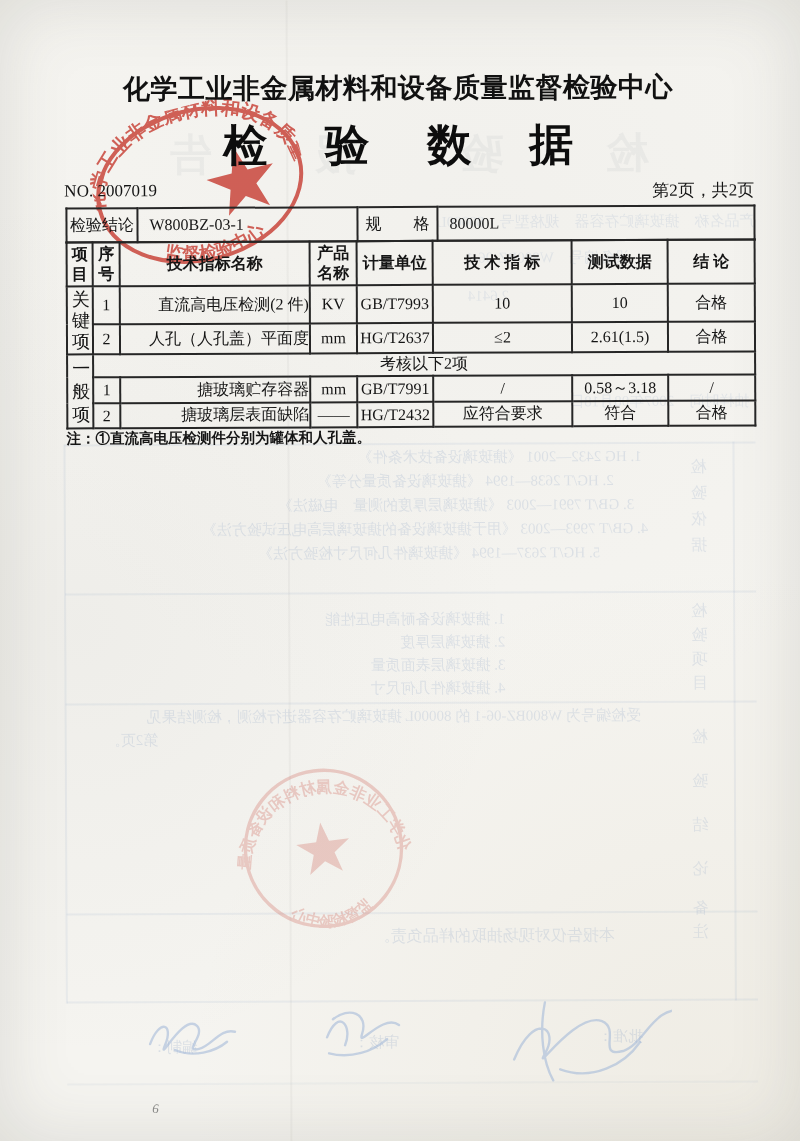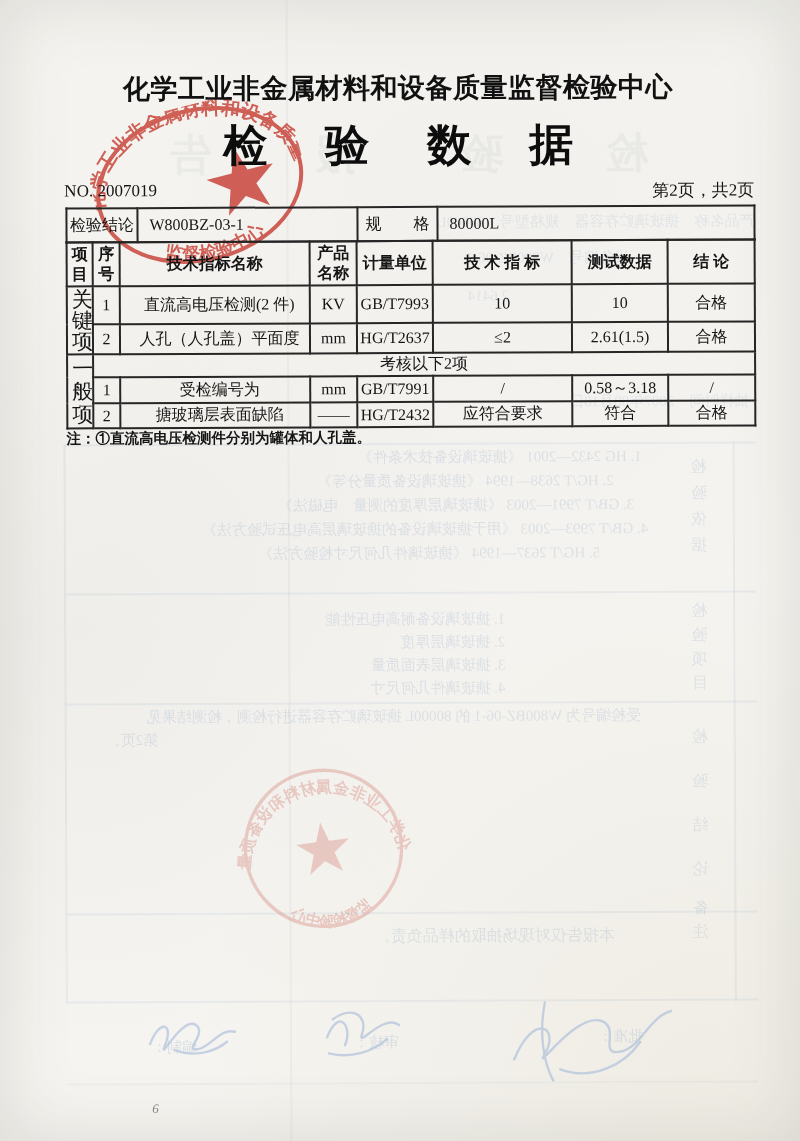--- a/index.html
+++ b/index.html
@@ -26,23 +26,23 @@
 
   table{border-collapse:collapse;table-layout:fixed;}
   td,th{border:2px solid #262626;font-size:16px;font-weight:normal;
         text-align:center;vertical-align:middle;padding:0;overflow:hidden;}
   .tbl-info{position:absolute;left:67px;top:206px;width:688px;}
   .tbl-main{position:absolute;left:67px;top:240px;width:688px;}
   .tbl-info tr{height:34px;}
   .cell-left{text-align:left;padding-left:11px;}
   .pre{white-space:pre;}
   th{font-weight:600;line-height:1.25;}
-  .vlabel{font-size:21px;line-height:21px;word-break:break-all;padding:0 4px;}
+  .vlabel{font-size:18px;line-height:21px;word-break:break-all;padding:0 4px;}
   .vlabel2{line-height:23px;}
-  .name-cell{text-align:center;padding-left:9px;}
+  .name-cell{text-align:right;padding-left:9px;}
   .footnote{position:absolute;left:67px;top:428px;font-size:14.5px;font-weight:600;}
   .page-mark{position:absolute;left:150px;top:1100px;font-size:13px;color:#8a8a88;font-style:italic;}
 
   
   .stamp{position:absolute;pointer-events:none;}
   .stamp-top{left:96px;top:104px;opacity:0.78;transform:rotate(-14deg);}
   .stamp-mirror{left:232px;top:756px;opacity:0.30;transform:scaleX(-1) rotate(7deg);}
   .stamp-top text{fill:#c5372c;}
   .stamp-top .ring{stroke:#c5372c;}
   .stamp-top .star{fill:#c5372c;}
@@ -203,21 +203,21 @@
       <td>≤2</td>
       <td>2.61(1.5)</td>
       <td>合格</td>
     </tr>
     <tr style="height:20px;">
       <td rowspan="3" class="vlabel vlabel2">一般项</td>
       <td colspan="7">考核以下2项</td>
     </tr>
     <tr style="height:26px;">
       <td>1</td>
-      <td class="name-cell">受检编号为</td>
+      <td class="name-cell">搪玻璃贮存容器</td>
       <td>mm</td>
       <td>GB/T7991</td>
       <td>/</td>
       <td>0.58～3.18</td>
       <td>/</td>
     </tr>
     <tr style="height:25px;">
       <td>2</td>
       <td class="name-cell">搪玻璃层表面缺陷</td>
       <td>——</td>

